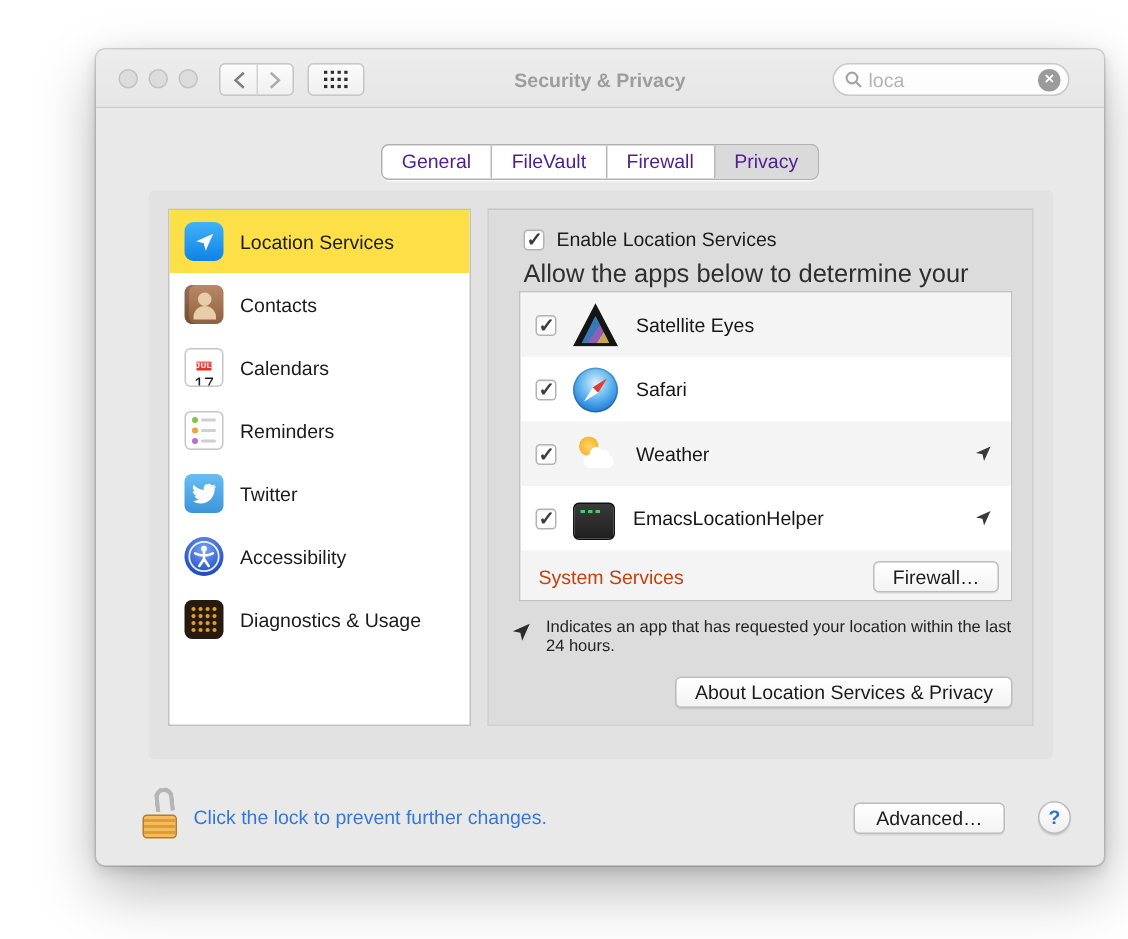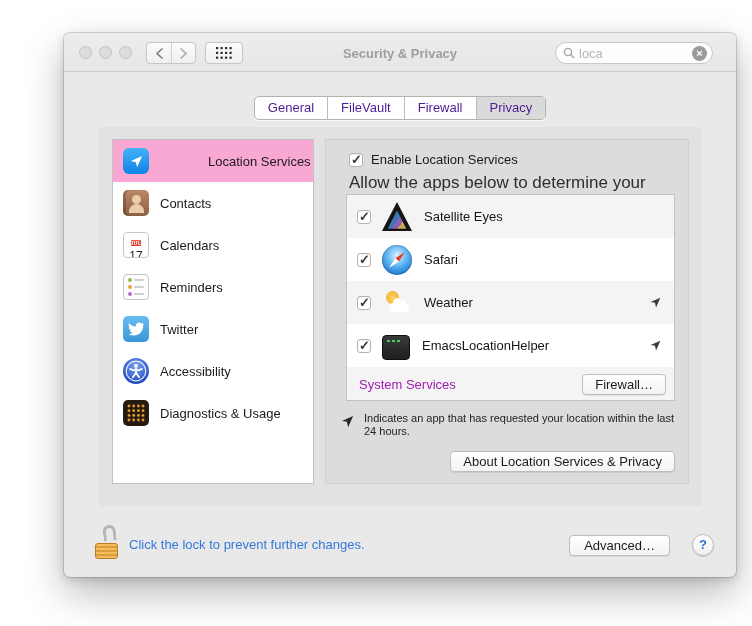--- a/index.html
+++ b/index.html
@@ -43,21 +43,21 @@
 
   
   .content { position:absolute; left:35px; top:94px; width:603px; height:379px;
     background:#e2e2e2; border-radius:4px; }
 
   
   .sidebar { position:absolute; left:13px; top:12px; width:202px; height:345px;
     background:#ffffff; border:1px solid #c2c2c2; overflow:hidden; }
   .side-item { height:42px; display:flex; align-items:center; padding-left:10px;
     font-size:13px; color:#1b1b1b; }
-  .side-item.selected { background:#f9a8d4;gap:48px; }
+  .side-item.selected { background:#fde047; }
   .ic { width:26px; height:26px; position:relative; flex:none; margin-right:11px; }
 
   .ic-location { background:linear-gradient(#43b2f9,#0f82e6); border-radius:6px;
     display:flex; align-items:center; justify-content:center; }
   .ic-contacts { background:linear-gradient(#b98968,#8d603f); border-radius:5px;
     box-shadow:inset 3px 0 0 rgba(0,0,0,.18); }
   .ic-contacts::before { content:""; position:absolute; left:9px; top:5px; width:9px; height:9px;
     border-radius:50%; background:#e9cca9; }
   .ic-contacts::after { content:""; position:absolute; left:6px; top:14px; width:15px; height:9px;
     border-radius:8px 8px 0 0; background:#e9cca9; }
@@ -117,21 +117,21 @@
   .ai-weather .cloud::before { content:""; position:absolute; left:4px; top:-5px; width:9px;
     height:9px; background:#fff; border-radius:50%; }
   .ai-weather .cloud::after { content:""; position:absolute; right:3px; top:-3px; width:7px;
     height:7px; background:#fff; border-radius:50%; }
   .ai-emacs { width:28px; height:25px; margin-top:3px; background:linear-gradient(#3a3a3a,#1f1f1f);
     border-radius:4px; border:1px solid #101010; }
   .ai-emacs::before { content:""; position:absolute; left:4px; top:4px; width:3px; height:2px;
     background:#45d05c; box-shadow:5px 0 0 #45d05c, 10px 0 0 #45d05c; }
 
   .ss-row { height:35px; display:flex; align-items:center; padding:0 8px 0 12px; background:#f4f4f4; }
-  .ss-label { font-size:13px; color:#a21caf; }
+  .ss-label { font-size:13px; color:#c2410c; }
 
   .btn { background:linear-gradient(#ffffff,#f3f3f3); border:1px solid #bdbdbd; border-radius:4px;
     font-size:13px; color:#1c1c1c; text-align:center;
     box-shadow:0 1px 0 rgba(0,0,0,.07); font-family:"Liberation Sans", sans-serif; }
   .details-btn { margin-left:auto; height:21px; line-height:19px; padding:0 12px; }
 
   .note { position:absolute; left:14px; top:272px; display:flex; width:336px; }
   .note-text { font-size:11px; line-height:13px; color:#232323; margin-left:9px; width:312px; }
   .about-btn { position:absolute; right:13px; top:311px; height:21px; line-height:19px; padding:0 12px; }
 

